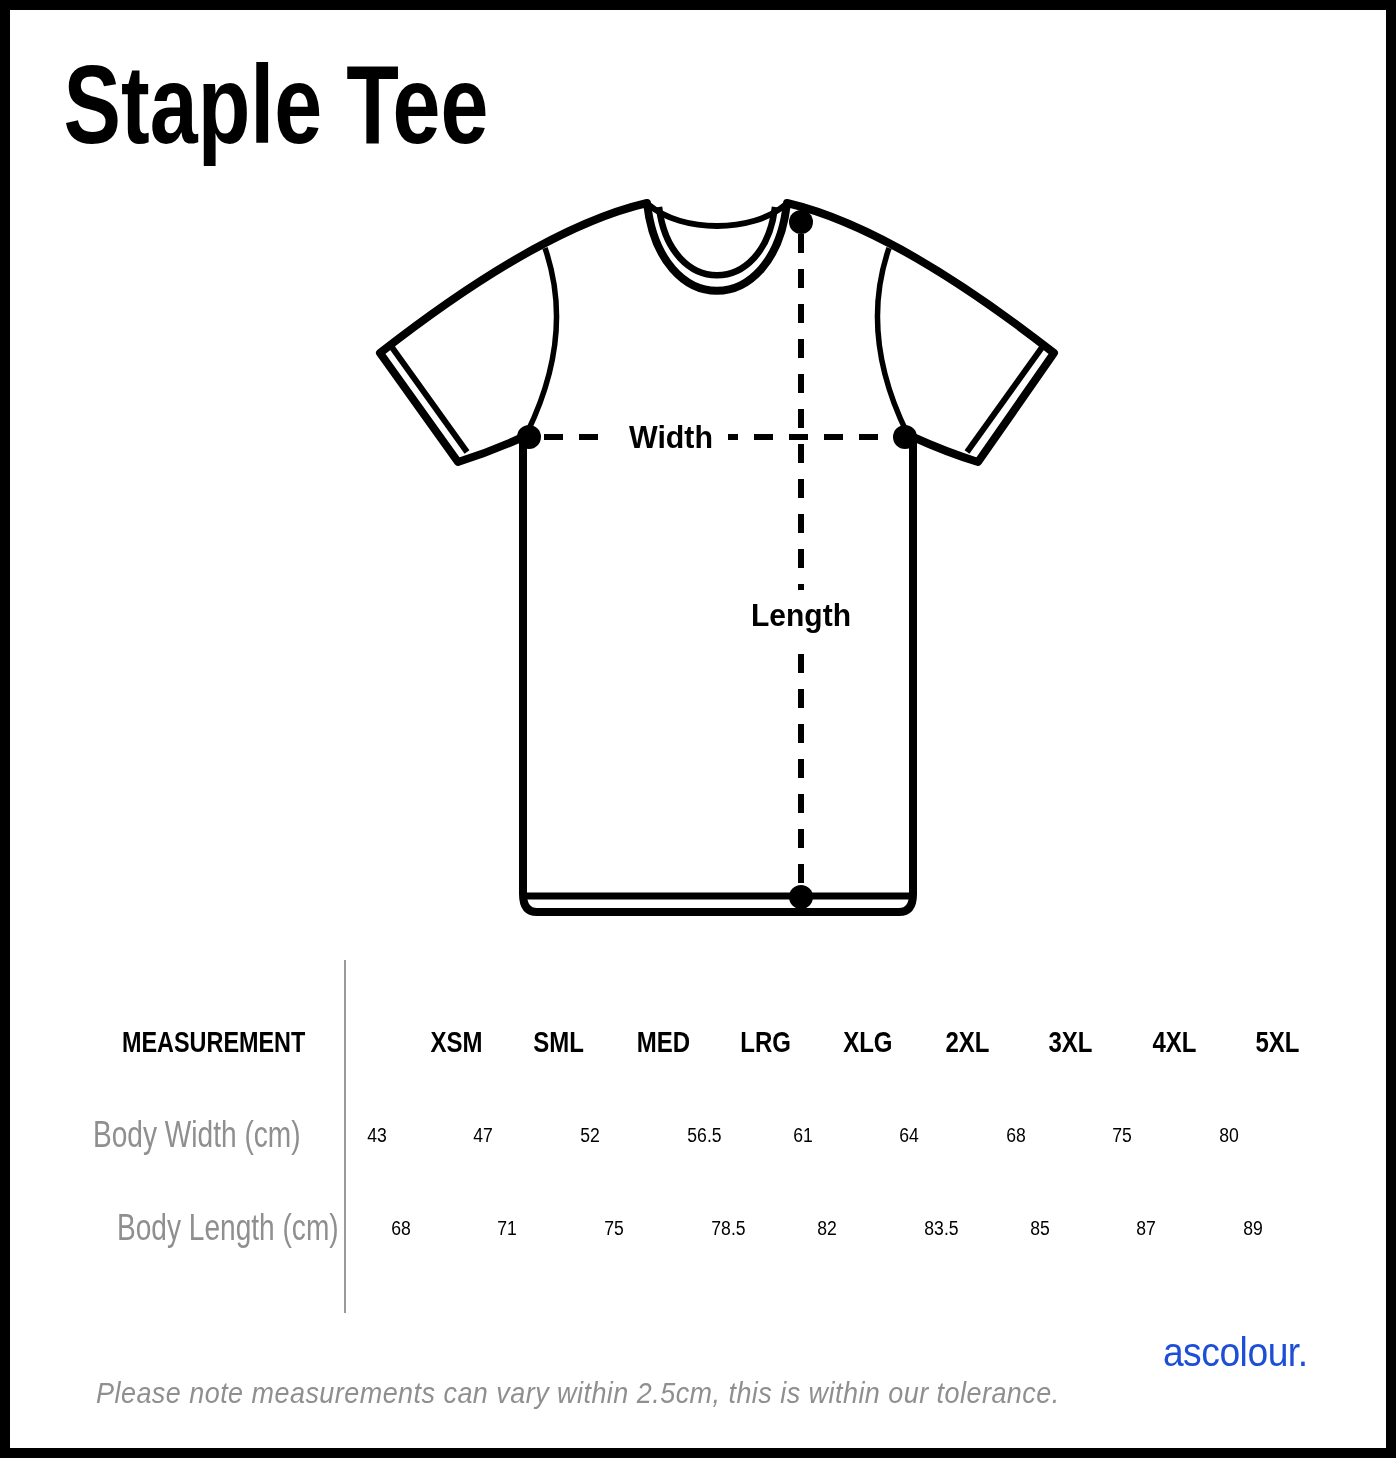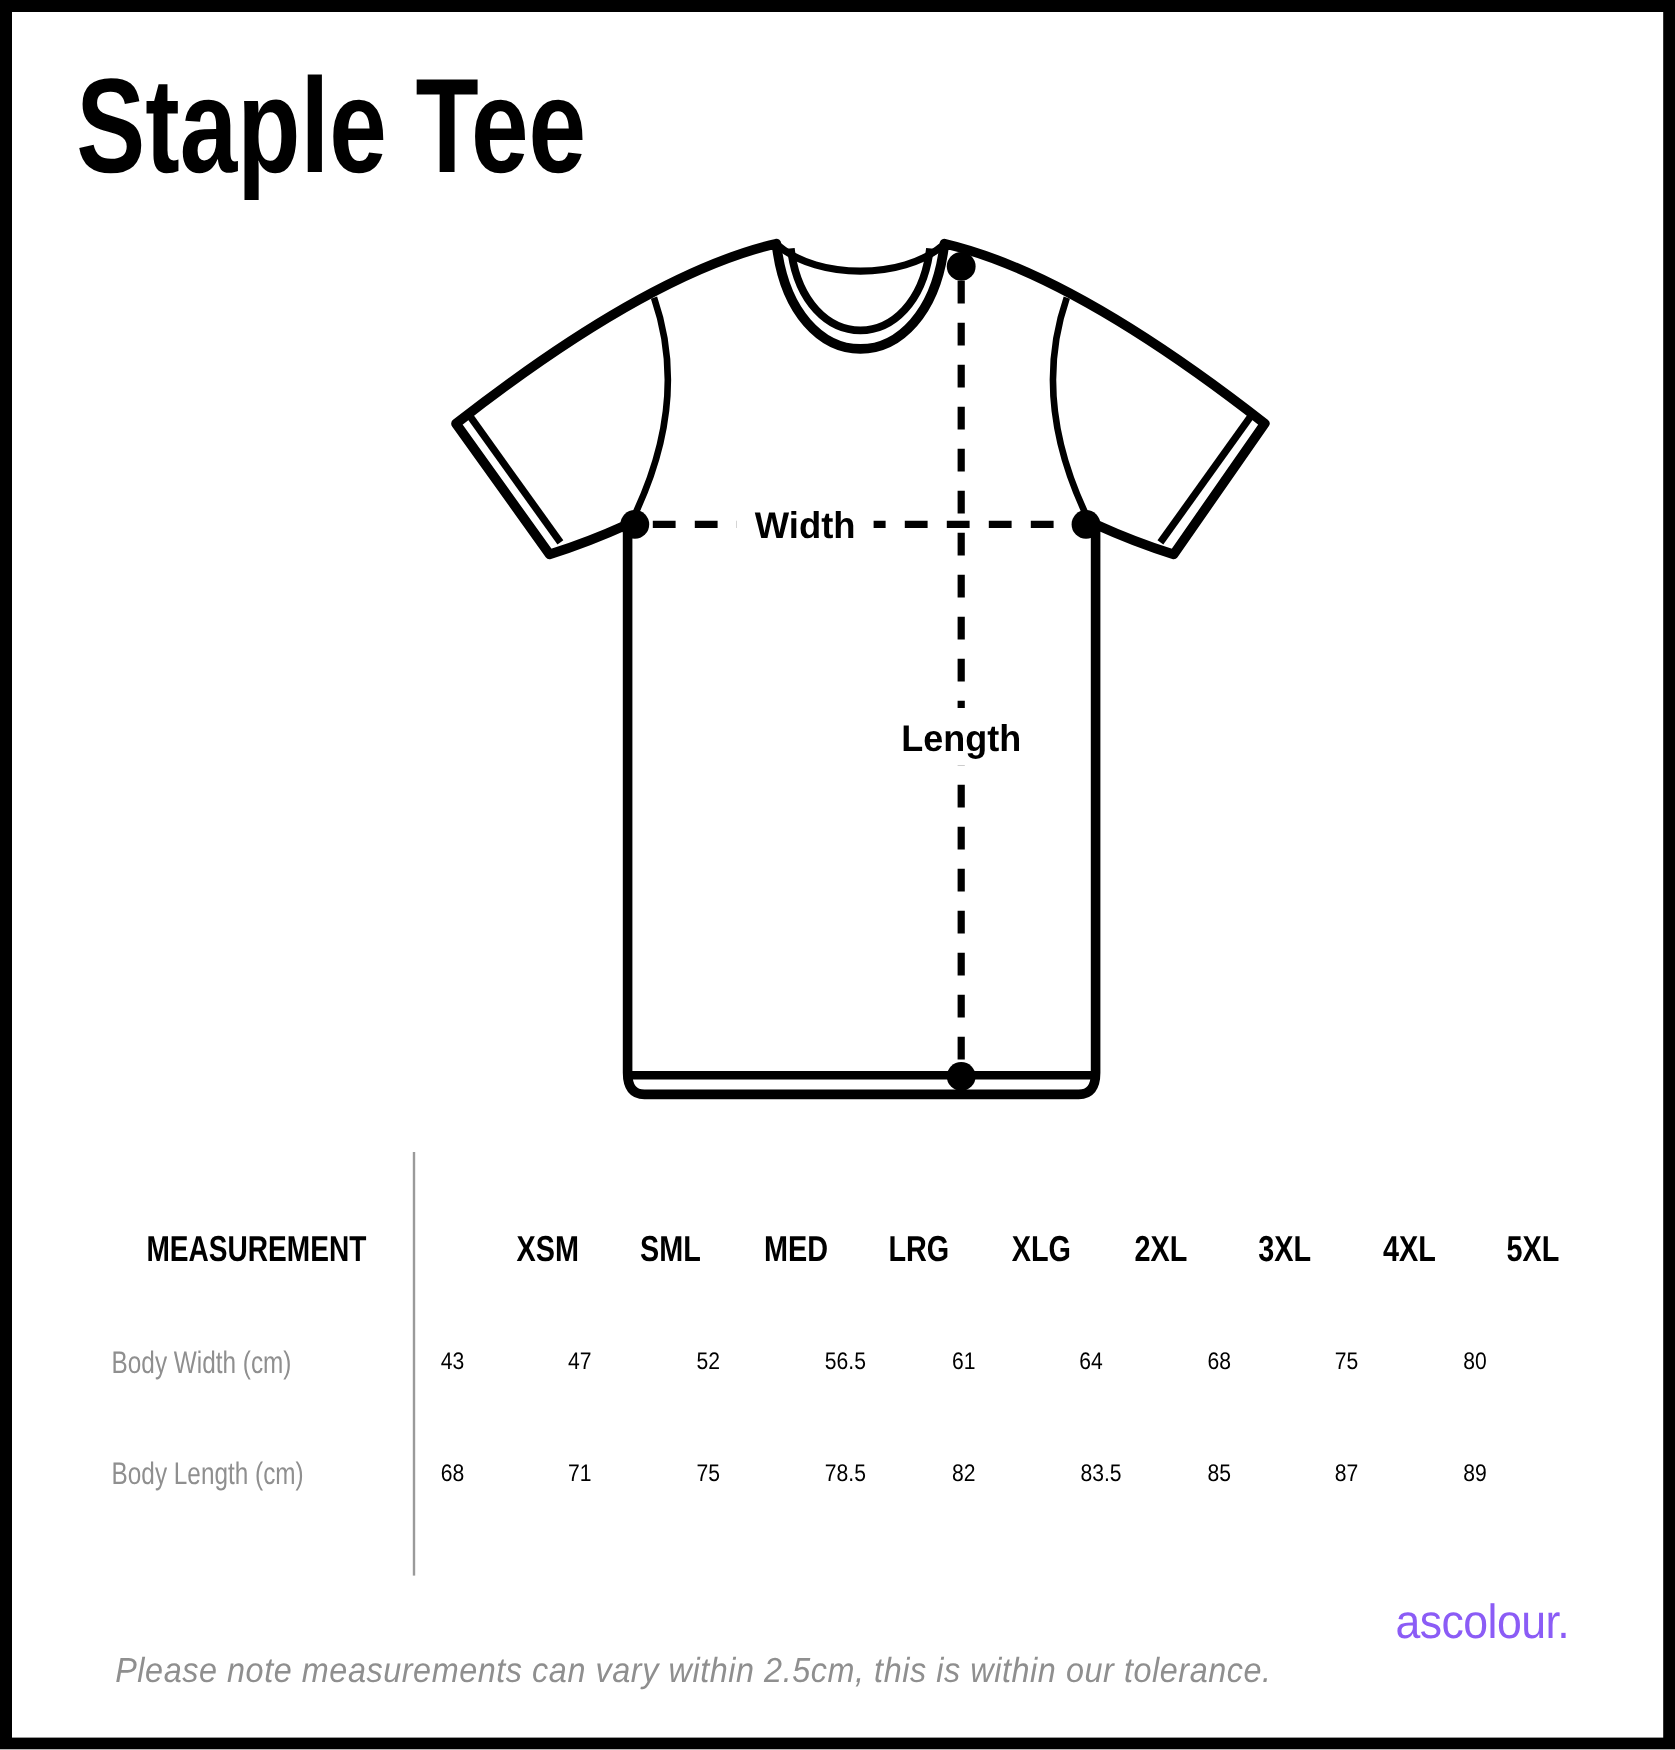--- a/index.html
+++ b/index.html
@@ -18,38 +18,38 @@
   .title .cx { display:inline-block; transform:scaleX(.77); transform-origin:center; }
 
   
   .shirt-wrap { position:absolute; left:360px; top:185px; width:720px; height:740px; }
 
   
   .divider { position:absolute; left:344px; top:960px; width:2px; height:353px; background:#9a9a9a; }
   .t-row { position:absolute; left:0; width:1324px; height:44px; display:flex; align-items:center; }
   .row-head   { top:1020px; }
   .row-width  { top:1113px; }
-  .row-length { top:1206px; }
+  .row-length { top:1206px;margin-left:24px; }
   .m-col { width:366px; box-sizing:border-box; padding-left:93px; white-space:nowrap; }
   .col { flex:1 1 0; text-align:left; white-space:nowrap; }
   .head { font-weight:bold; font-size:30px;margin-left:29px; }
   .val { font-size:20px; }
-  .mlabel { font-size:26px; color:#8f8f8f; }
+  .mlabel { font-size:36px; color:#8f8f8f; }
   .cxl { display:inline-block; transform:scaleX(.78); transform-origin:left center; }
   .cxc { display:inline-block; transform:scaleX(.80); transform-origin:center; }
   .cxv { display:inline-block; transform:scaleX(.88); transform-origin:center; }
 
   
   .note {
     position:absolute; left:96px; top:1341px; font-size:29px; font-style:italic;
     color:#8f8f8f; letter-spacing:.5px; white-space:nowrap;margin-top:36px;
   }
   .note .cx { display:inline-block; transform:scaleX(.93); transform-origin:left center; }
   .brand {
-    position:absolute; right:88px; top:1330px; font-size:40px; color:#8b5cf6;
+    position:absolute; right:88px; top:1330px; font-size:40px; color:#1d4ed8;
     white-space:nowrap;
   }
   .brand .cx { display:inline-block; transform:scaleX(.93); transform-origin:right center; letter-spacing:-.5px; }
 
   svg text { font-family:"Liberation Sans", sans-serif; font-weight:bold; }
 </style>
 </head>
 <body>
 
 <div class="frame"></div>

